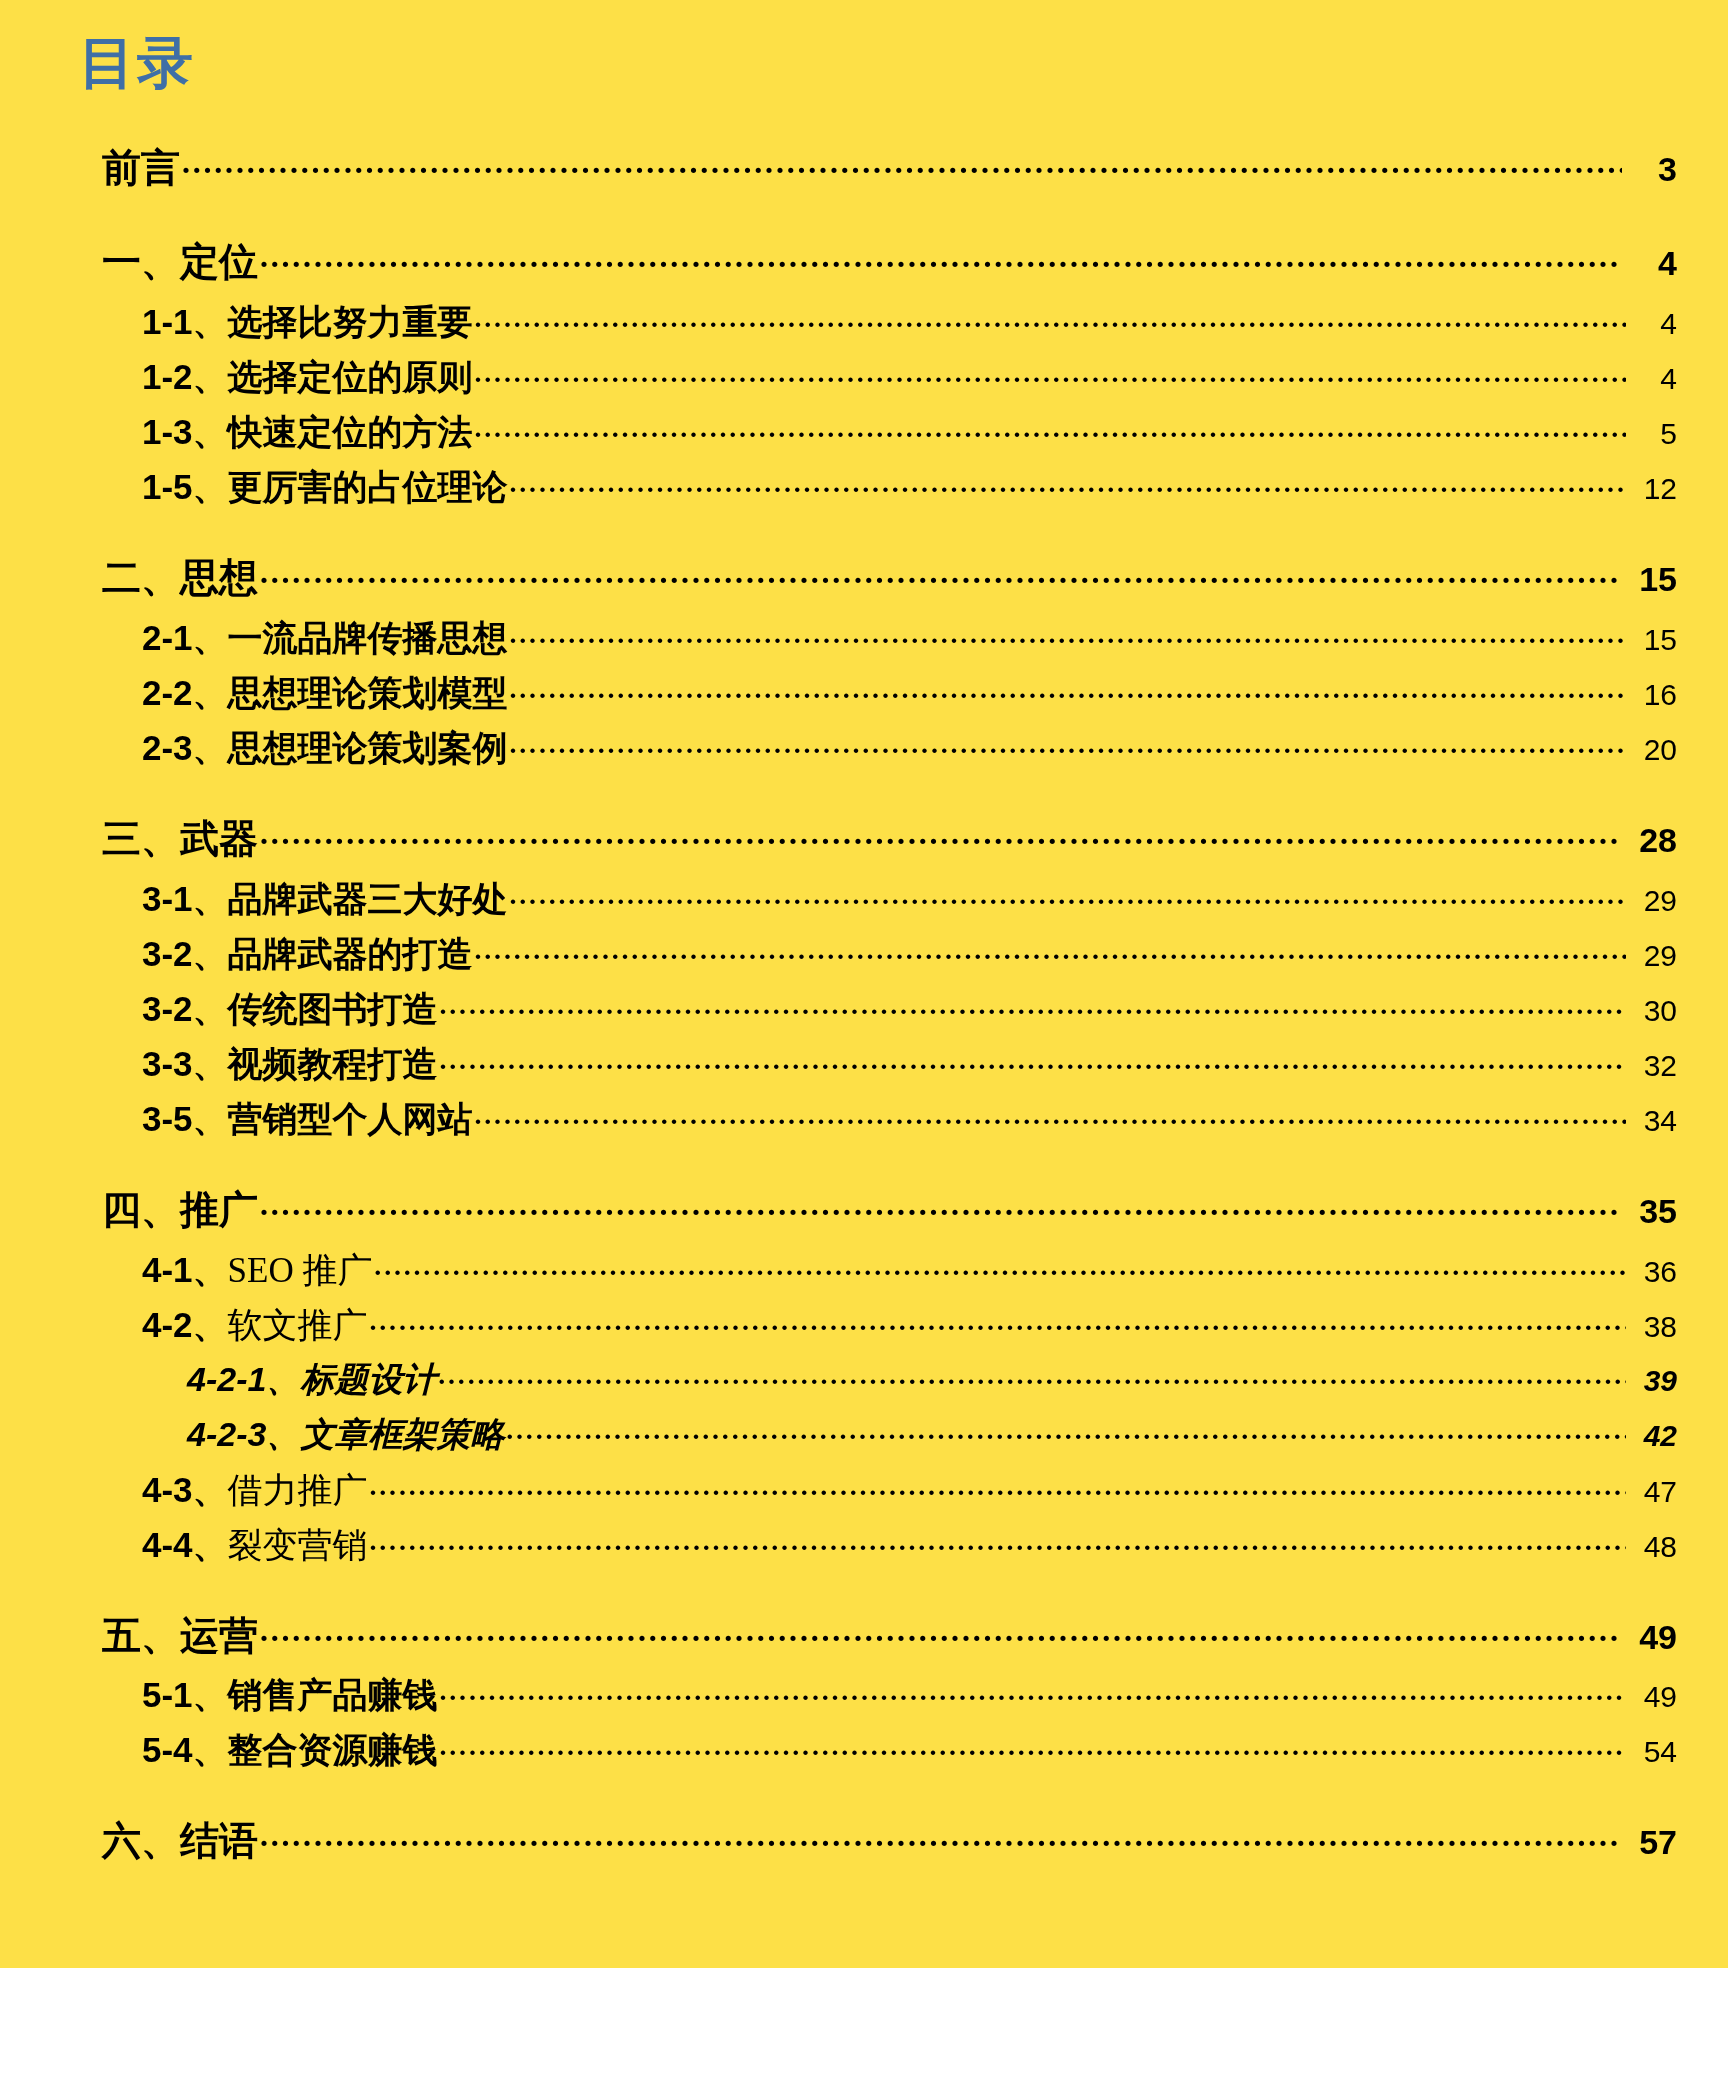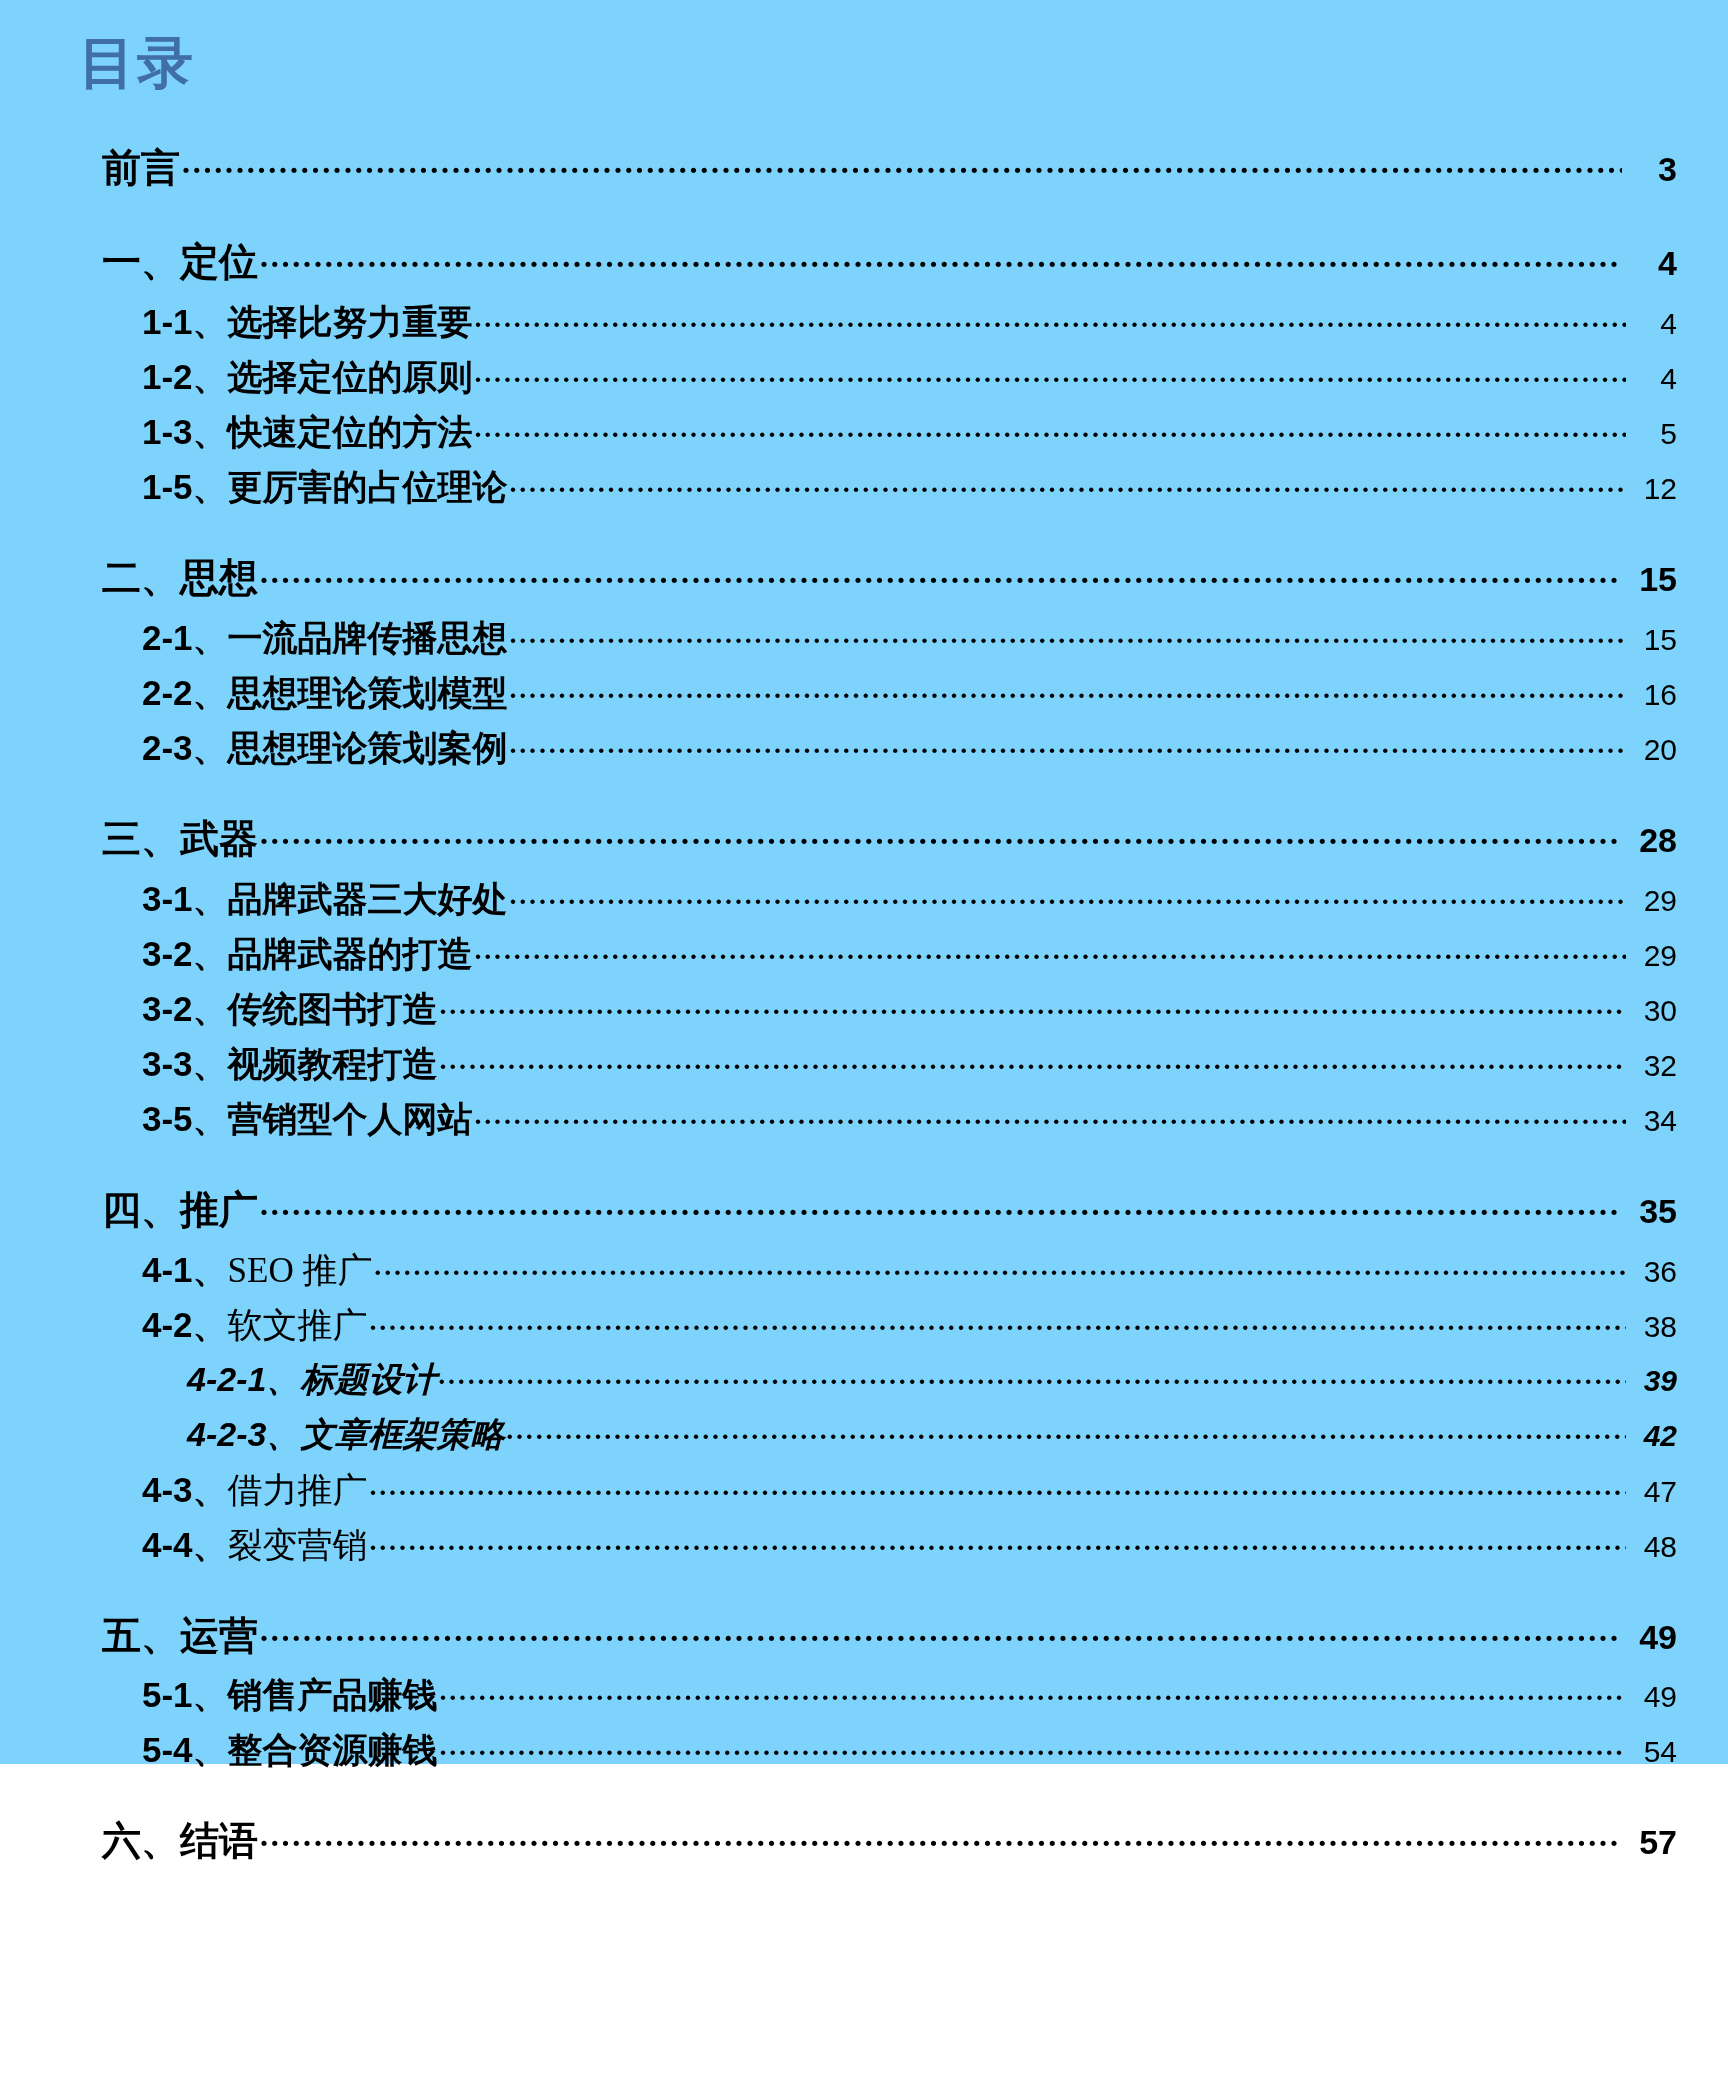--- a/index.html
+++ b/index.html
@@ -12,24 +12,24 @@
     width: 1729px;
     height: 2098px;
     font-family: "Liberation Serif", "DejaVu Serif", serif;
     color: #000000;
     position: relative;
     overflow: hidden;
   }
 
   .page {
     width: 1729px;
-    height: 1764px;
+    height: 1968px;
     padding: 4px;
     position: relative;
-    background: #7dd3fc;
+    background: #fde047;
   }
 
   
   .toc-title {
     position: absolute;
     left: 79px;
     top: 30px;
     font-family: "Liberation Serif", "DejaVu Serif", serif;
     font-size: 56px;
     font-weight: bold;

